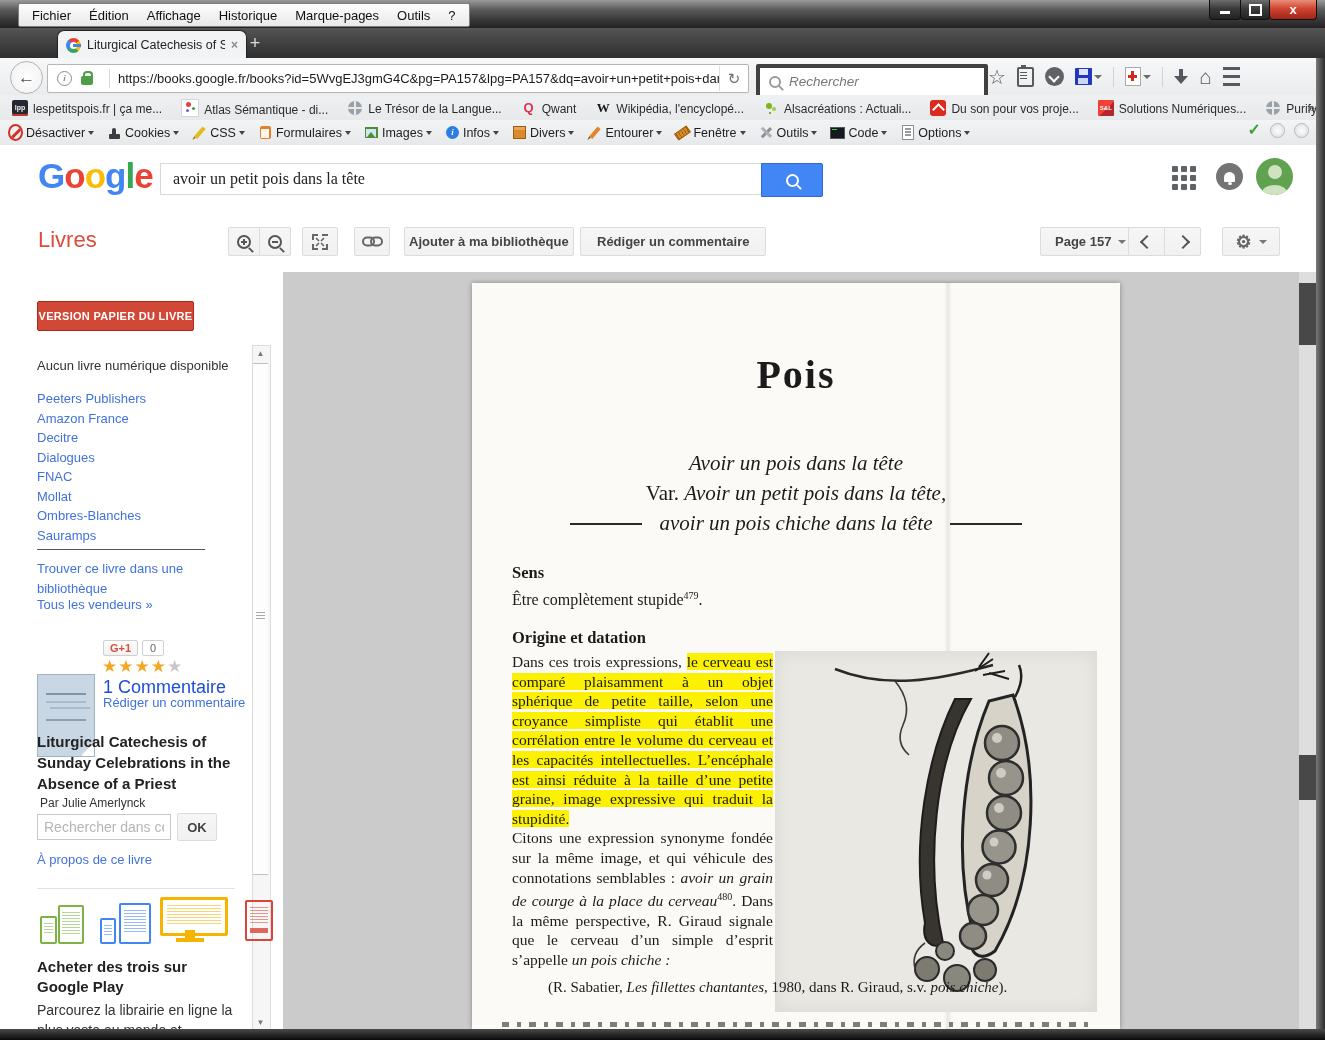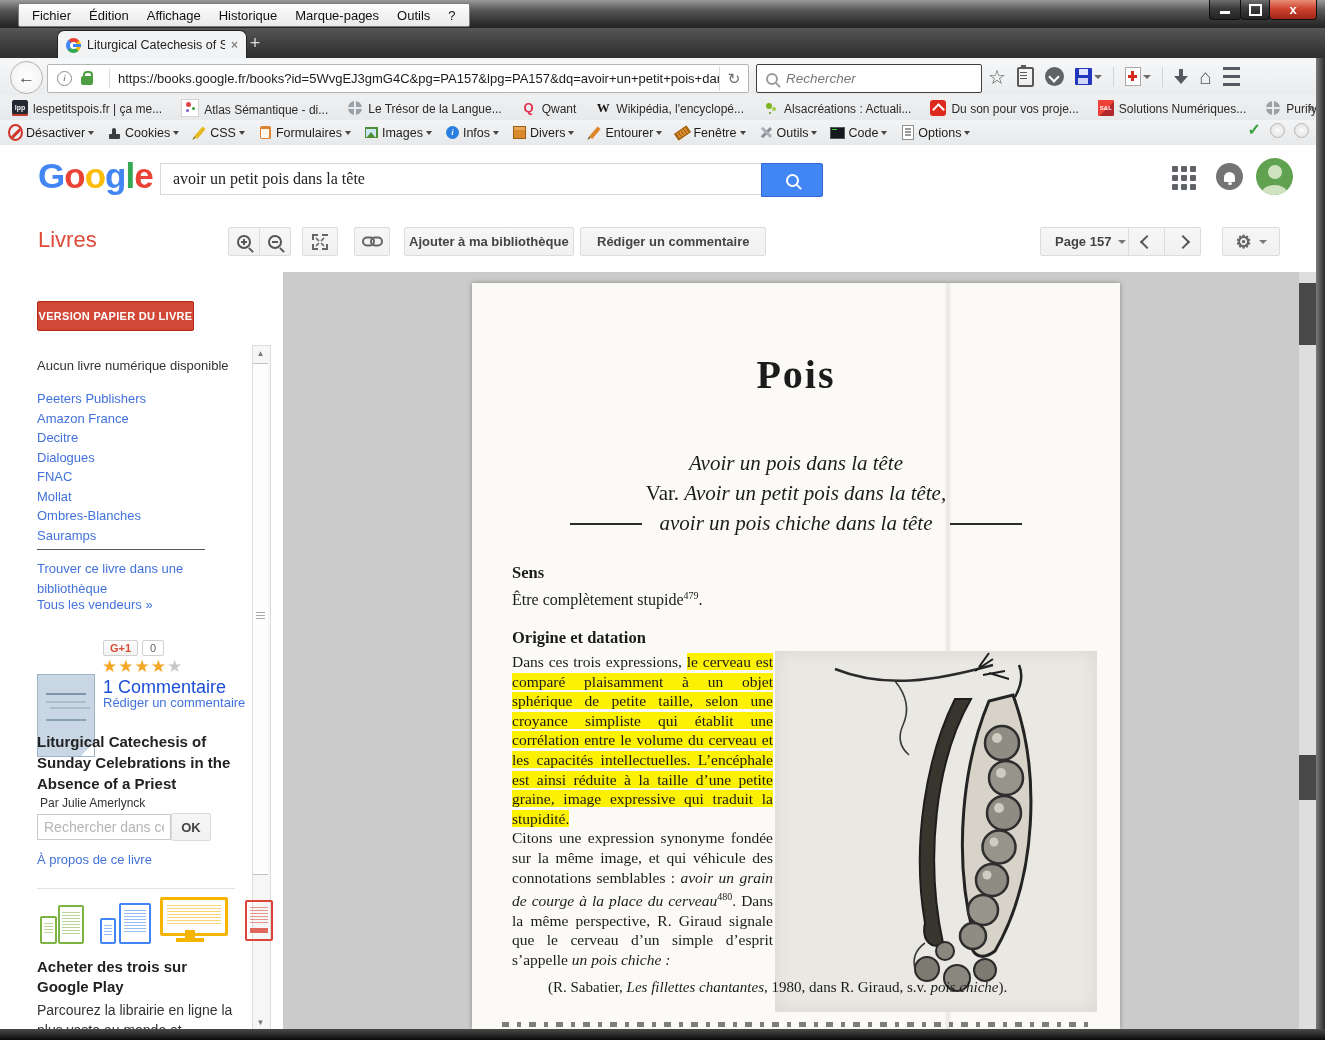--- a/index.html
+++ b/index.html
@@ -44,21 +44,21 @@
     border-radius:2px;display:flex;align-items:center;}
   .info-ic{width:13px;height:13px;border:1.5px solid #8d8d8d;border-radius:50%;margin:0 7px 0 9px;
     color:#8d8d8d;font:italic bold 9px/13px "Liberation Serif",serif;text-align:center}
   .info-ic:before{content:"i"}
   .lock{width:12px;height:9px;background:#4d9e45;border-radius:2px;position:relative;margin:3px 8px 0 2px}
   .lock:before{content:"";position:absolute;left:2px;top:-5px;width:6px;height:6px;
     border:2px solid #4d9e45;border-bottom:none;border-radius:4px 4px 0 0}
   .urlsep{width:1px;height:19px;background:#d9d9d9;margin:0 8px}
   #urltext{flex:1;font-size:13px;color:#1b1b1b;white-space:nowrap;overflow:hidden}
   #reload{width:28px;text-align:center;color:#6f6f6f;font-size:15px;border-left:1px solid #ddd;line-height:25px}
-  #searchbox{left:756px;top:64px;width:224px;height:27px;background:#fff;border:1px solid #404040;
+  #searchbox{left:756px;top:64px;width:224px;height:27px;background:#fff;border:4px solid #404040;
     border-radius:2px;display:flex;align-items:center}
   .mag{width:8px;height:8px;border:2px solid #9a9a9a;border-radius:50%;position:relative;flex:none}
   .mag:after{content:"";position:absolute;width:6px;height:2px;background:#9a9a9a;
     transform:rotate(45deg);right:-5px;bottom:-3px}
   #searchbox .mag{margin:0 8px 0 9px}
   #searchph{font-style:italic;font-size:13.5px;color:#777}
   #navicons{left:988px;top:58px;width:328px;height:37px;display:flex;align-items:center;gap:11px}
   .nv{display:flex;align-items:center;justify-content:center}
   .star-o{font-size:20px;color:#595959;line-height:1}
   .clip{width:13px;height:16px;border:2px solid #595959;border-radius:2px;position:relative}
@@ -222,21 +222,21 @@
   #stars{left:102px;top:656px;font-size:17px;letter-spacing:1px}
   .st-on{color:#f5a623}.st-off{color:#c8c8c8}
   #commentlnk{left:103px;top:677px;font-size:18px;color:#1d4ed8}
   #writelnk{left:103px;top:695px;font-size:13px}
   #btitle{left:37px;top:731px;width:208px;font-size:15px;font-weight:bold;color:#222;line-height:21px}
   #bauthor{left:40px;top:796px;font-size:12px;color:#333}
   #bsearch{left:37px;top:813px;display:flex;align-items:center}
   #bsearchin{width:120px;height:24px;border:1px solid #c9c9c9;font-size:14px;padding:0 6px;color:#333;
     font-family:"Liberation Sans",sans-serif;outline:none}
   #bsearchin::placeholder{color:#b5b5b5}
-  #okbtn{width:38px;height:26px}
+  #okbtn{margin-left:6px;width:38px;height:26px}
   #aboutlnk{left:37px;top:852px;font-size:13px}
   #shopdiv{left:37px;top:888px;width:198px;height:0;border-top:1px solid #e2e2e2}
   
   .dev-ic{position:absolute;border-radius:2px}
   .scrtext{background-image:repeating-linear-gradient(transparent 0 2px,currentColor 2px 3px);opacity:.55}
   #shophead{left:37px;top:957px;width:190px;font-size:15px;font-weight:bold;color:#222;line-height:20px}
   #shoptext{left:37px;top:1000px;width:200px;font-size:14px;color:#333;line-height:20px}
   
   #content{left:283px;top:272px;width:1016px;height:757px;background:#cbcbcb}
   #cscroll{left:1299px;top:272px;width:17px;height:757px;background:#dedede}

